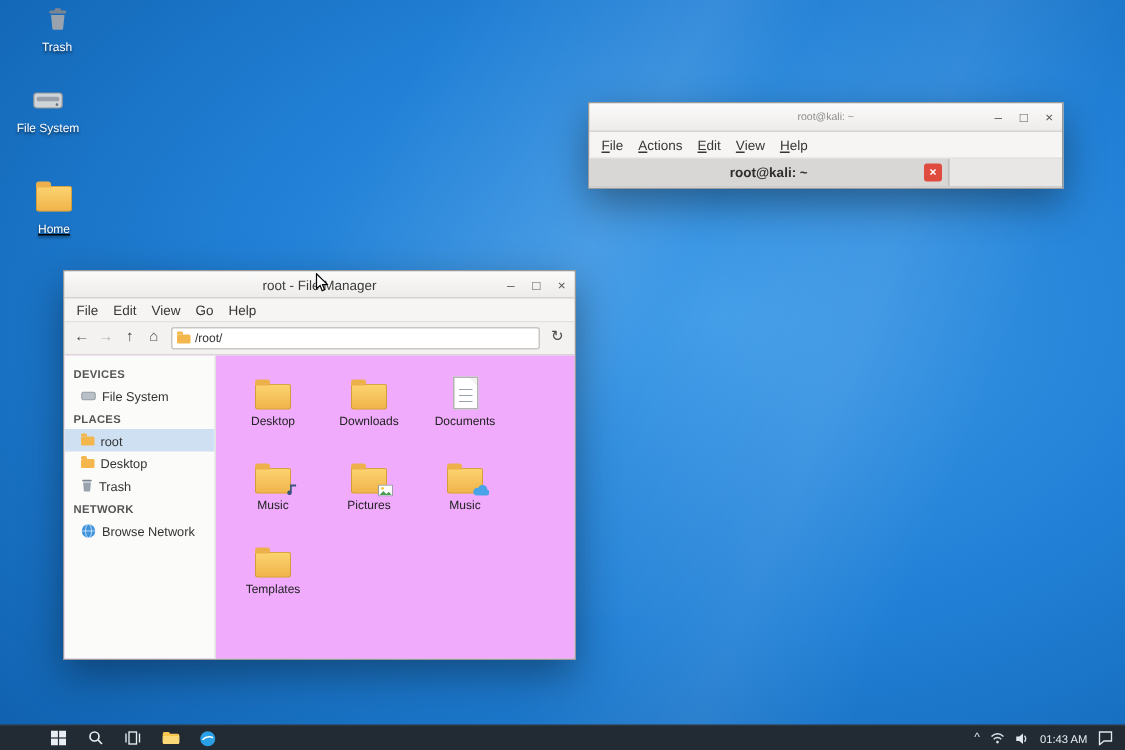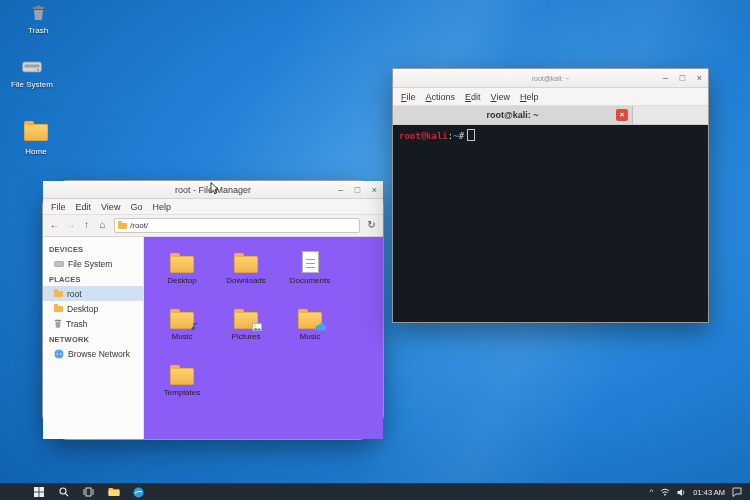--- a/index.html
+++ b/index.html
@@ -27,34 +27,34 @@
     box-shadow:0 10px 26px rgba(0,0,0,0.38); }
   .titlebar { position:relative; display:flex; align-items:center;
     background:linear-gradient(#fbfafa,#edecea); border-bottom:1px solid #d6d4d2; }
   .title-text { position:absolute; left:0; right:0; text-align:center; color:#3c3c3c; }
   .win-controls { margin-left:auto; display:flex; z-index:1; }
   .win-btn { width:17px; text-align:center; font-size:9px; color:#5a5a5a; cursor:default; }
   .menubar { display:flex; align-items:center; background:#f6f5f4; border-bottom:1px solid #e2e0de; padding-left:3px; }
   .menu-item { display:inline-block; font-size:9px; color:#373737; padding:1px 5px; }
 
   
-  .fm { left:42px; top:180px; width:340px;border-radius:27px; }
+  .fm { left:42px; top:180px; width:340px; }
   .fm .titlebar { height:17px; }
   .fm .title-text { font-size:9px; }
   .fm .menubar { height:15px; }
   .fm-toolbar { display:flex; align-items:center; height:21px; background:#f3f2f1;
     border-bottom:1px solid #d8d6d4; padding:0 4px; gap:1px; }
   .tool-btn { width:15px; height:15px; font-size:10px; color:#4a4a4a; text-align:center; line-height:14px; }
   .tool-btn.disabled { color:#b6b6b6; }
   .path-box { flex:1; height:13px; background:#fff; border:1px solid #c9c7c5; border-radius:2px;
     display:flex; align-items:center; padding:0 3px; gap:3px; margin:0 3px; }
   .mini-folder { position:relative; width:9px; height:6px; background:#f3b74d; border-radius:1px; flex:none; }
   .mini-folder::before { content:""; position:absolute; top:-2px; left:0; width:4px; height:2px; background:#f3b74d; border-radius:1px 1px 0 0; }
   .path-text { font-size:8px; color:#333; }
-  .fm-body { display:flex; height:202px; background:#8b5cf6; }
+  .fm-body { display:flex; height:202px; background:#f0abfc; }
   .fm-sidebar { width:101px; flex:none; border-right:1px solid #e4e2e0; background:#fbfbfa; padding-top:4px; box-sizing:border-box; }
   .side-header { font-size:7.5px; font-weight:bold; color:#555; padding:4px 6px 2px; letter-spacing:0.2px; }
   .side-item { display:flex; align-items:center; gap:4px; font-size:8.5px; color:#333; padding:2.5px 4px 2.5px 11px; }
   .side-item.selected { background:#cfe0f2; }
   .side-ic { flex:none; }
   .fm-main { flex:1; display:grid; grid-template-columns:repeat(3,64px); justify-content:start;
     align-content:start; row-gap:20px; padding:12px 0 0 6px; }
   .fitem { display:flex; flex-direction:column; align-items:center; gap:3px; }
   .fitem-label { font-size:8px; color:#222; }
   .icon-wrap { position:relative; width:26px; height:24px; display:flex; align-items:flex-end; justify-content:center; }
@@ -113,21 +113,21 @@
 
   <div class="desk-icon" style="left:2px; top:60px;">
     <svg width="20" height="14" viewBox="0 0 20 14">
       <rect x="0.5" y="2" width="19" height="10" rx="2" fill="#cfd4d9" stroke="#8a9199" stroke-width="0.8"></rect>
       <rect x="2.5" y="4.5" width="15" height="3" rx="1" fill="#98a1aa"></rect>
       <circle cx="16" cy="9.8" r="0.9" fill="#6b737c"></circle>
     </svg>
     <div class="desk-label">File System</div>
   </div>
 
-  <div class="desk-icon" style="left:6px; top:120px;">
+  <div class="desk-icon" style="left:6px; top:120px;text-decoration:underline;">
     <span class="cssfolder"></span>
     <div class="desk-label">Home</div>
   </div>
 
   <div class="window fm">
     <div class="titlebar">
       <div class="title-text">root - File Manager</div>
       <div class="win-controls">
         <span class="win-btn">–</span>
         <span class="win-btn">□</span>
@@ -267,23 +267,20 @@
       <span class="menu-item">Edit</span>
       <span class="menu-item">View</span>
       <span class="menu-item">Help</span>
     </div>
     <div class="term-tabbar">
       <div class="term-tab">
         <span>root@kali: ~</span>
         <span class="tab-close">×</span>
       </div>
     </div>
-    <div class="term-body">
-      <span class="p-user">root@kali</span><span class="p-colon">:</span><span class="p-path">~</span><span class="p-hash">#</span><span class="cursor"></span>
-    </div>
   </div>
 
   <div class="taskbar">
     <div class="tb-btn">
       <svg width="10" height="10" viewBox="0 0 10 10">
         <rect width="4.6" height="4.6" fill="#e8eef4"></rect>
           <rect x="5.4" width="4.6" height="4.6" fill="#e8eef4"></rect>
         <rect y="5.4" width="4.6" height="4.6" fill="#e8eef4"></rect>
           <rect x="5.4" y="5.4" width="4.6" height="4.6" fill="#e8eef4"></rect>
       </svg>

